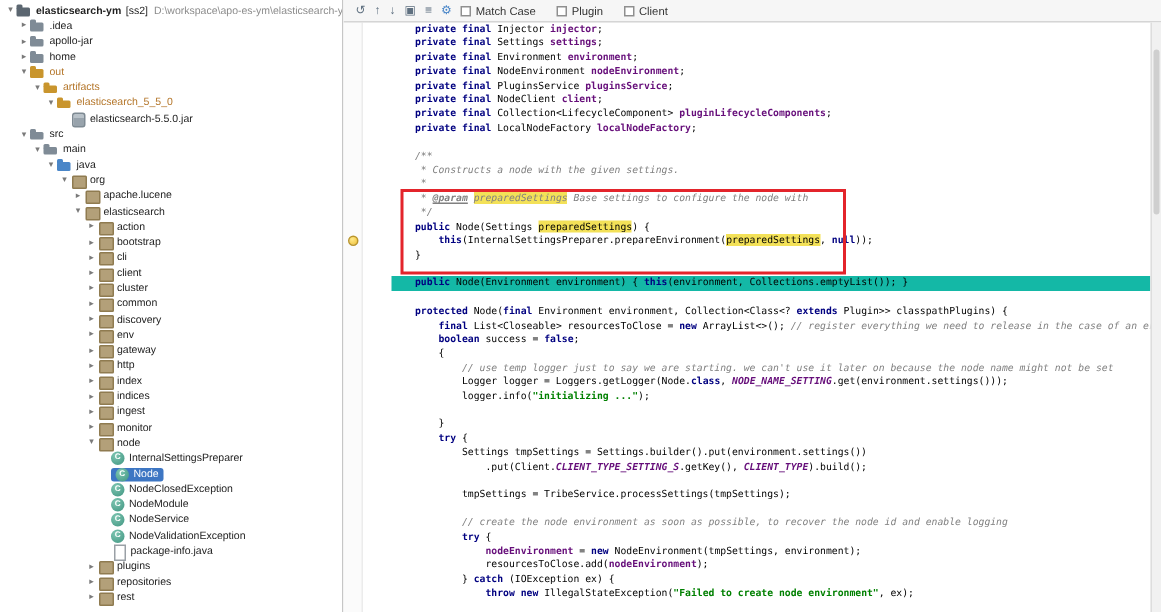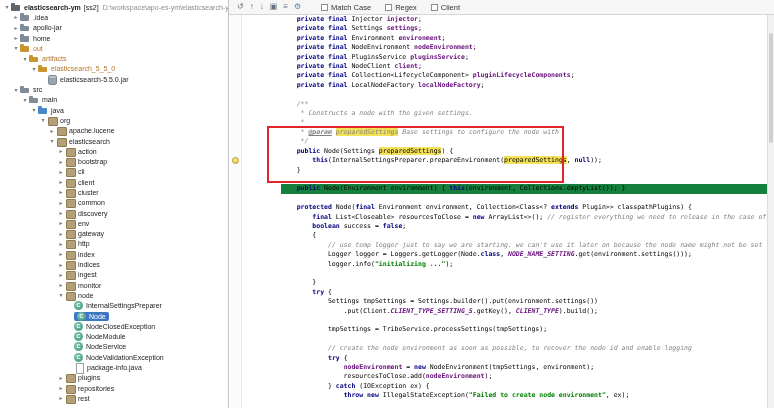--- a/index.html
+++ b/index.html
@@ -42,37 +42,37 @@
   .ic-file::before { content:""; position:absolute; left:1.5px; top:0; width:6px; height:9px;
      background:#fff; border:1px solid #9aa0a6; }
 
   
   .editor-pane { flex:1; position:relative; overflow:hidden; background:#fff; }
   .toolbar { position:absolute; left:0; right:0; top:0; height:15px; z-index:2;
              display:flex; align-items:center; padding-left:8px;
              background:#f6f6f6; border-bottom:1px solid #d5d5d5; }
   .tb-icons { display:flex; align-items:center; }
   .tbi { font-size:8px; color:#5f7080; margin-right:6px; line-height:14px; }
-  .tb-checks { display:flex; align-items:flex-end; gap:14px; margin-left:14px; }
+  .tb-checks { display:flex; align-items:flex-end; gap:14px; }
   .cbw { display:flex; align-items:center; gap:3px; }
   .cb { width:7px; height:7px; border:1px solid #8f8f8f; background:#fff; flex:none; }
   .cbl { font-size:7.5px; color:#333; }
 
   .gutter { position:absolute; left:0; top:15px; bottom:0; width:13px;
             background:#fbfbfb; border-right:1px solid #ececec; z-index:1; }
   .bulb { position:absolute; left:3px; width:7px; height:7px; border-radius:50%;
           background:radial-gradient(circle at 35% 30%, #ffe98a, #f0c23c);
           border:1px solid #b9952c; }
 
   .code { position:absolute; left:14px; top:15px; right:7px; bottom:0;
-          padding-left:38px; white-space:pre; overflow:hidden;
+          padding-left:18px; white-space:pre; overflow:hidden;
           font-family:"DejaVu Sans Mono", monospace; font-size:6.5px; line-height:9.42px;
           color:#000; }
   .code-line { height:9.42px; }
-  .code-line.sel { background:#15803d; }
+  .code-line.sel { background:#14b8a6; }
   .tok.k { color:#000080; font-weight:bold; }
   .tok.f { color:#660e7a; font-weight:bold; }
   .tok.sf { color:#660e7a; font-weight:bold; font-style:italic; }
   .tok.sm { }
   .tok.s { color:#008000; font-weight:bold; }
   .tok.c { color:#808080; font-style:italic; }
   .tok.jd { color:#808080; font-style:italic; }
   .tok.jt { color:#808080; font-style:italic; font-weight:bold; text-decoration:underline; }
   .tok.hw { background:#f3e158; }
 
@@ -377,21 +377,21 @@
           <span class="tbi">≡</span>
           <span class="tbi" style="color: rgb(74, 134, 200);">⚙</span>
         </span>
       <span class="tb-checks">
           <span class="cbw">
             <span class="cb"></span>
             <span class="cbl">Match Case</span>
           </span>
           <span class="cbw">
             <span class="cb"></span>
-            <span class="cbl">Regex</span>
+            <span class="cbl">Plugin</span>
           </span>
           <span class="cbw">
             <span class="cb"></span>
             <span class="cbl">Client</span>
           </span>
         </span>
     </div>
     <div class="gutter">
         <span class="bulb" style="top: 142.3px;"></span>
       </div>

